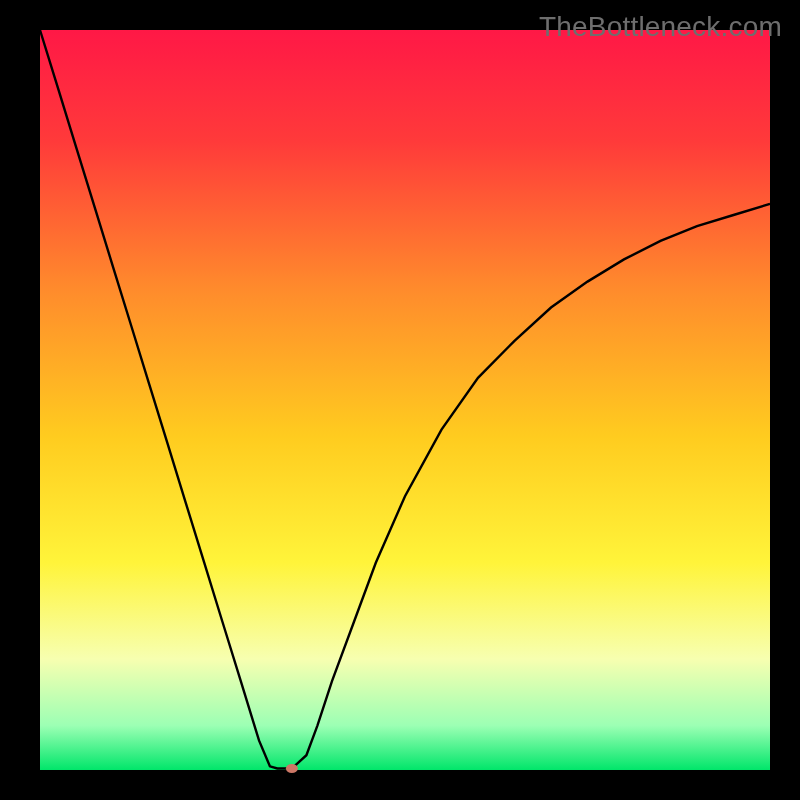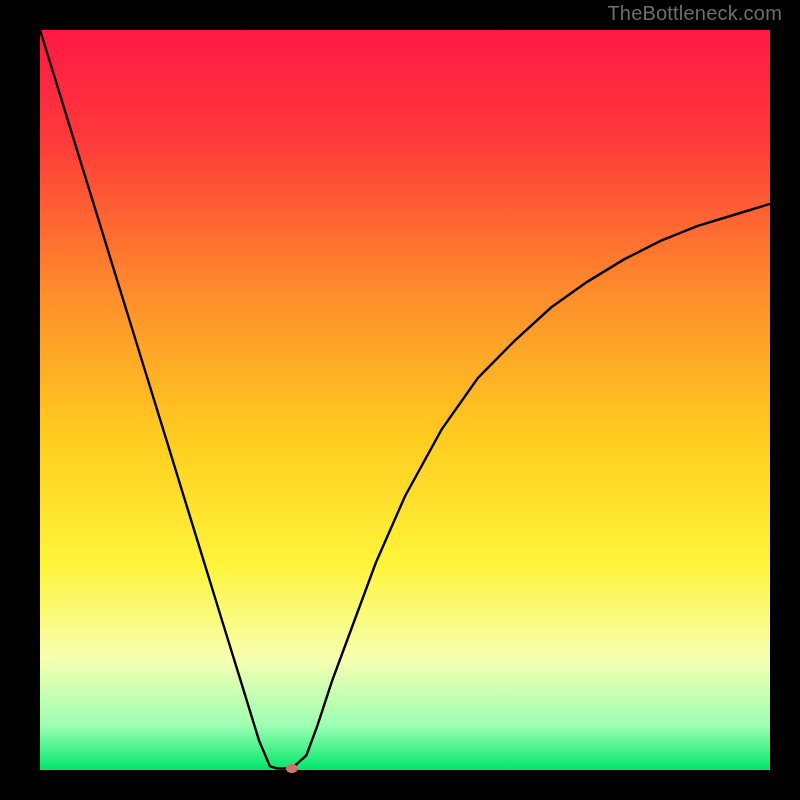--- a/index.html
+++ b/index.html
@@ -14,24 +14,24 @@
   .frame {
     position: absolute;
     left: 0;
     top: 0;
     width: 800px;
     height: 800px;
     background: #000;
   }
   .watermark {
     position: absolute;
-    top: 2px;
+    top: 11px;
     right: 18px;
     color: #6e6e6e;
-    font-size: 20px;
+    font-size: 28px;
     font-weight: 400;
     letter-spacing: 0.2px;
   }
   svg {
     position: absolute;
     left: 0;
     top: 0;
   }
 </style>
 </head>

